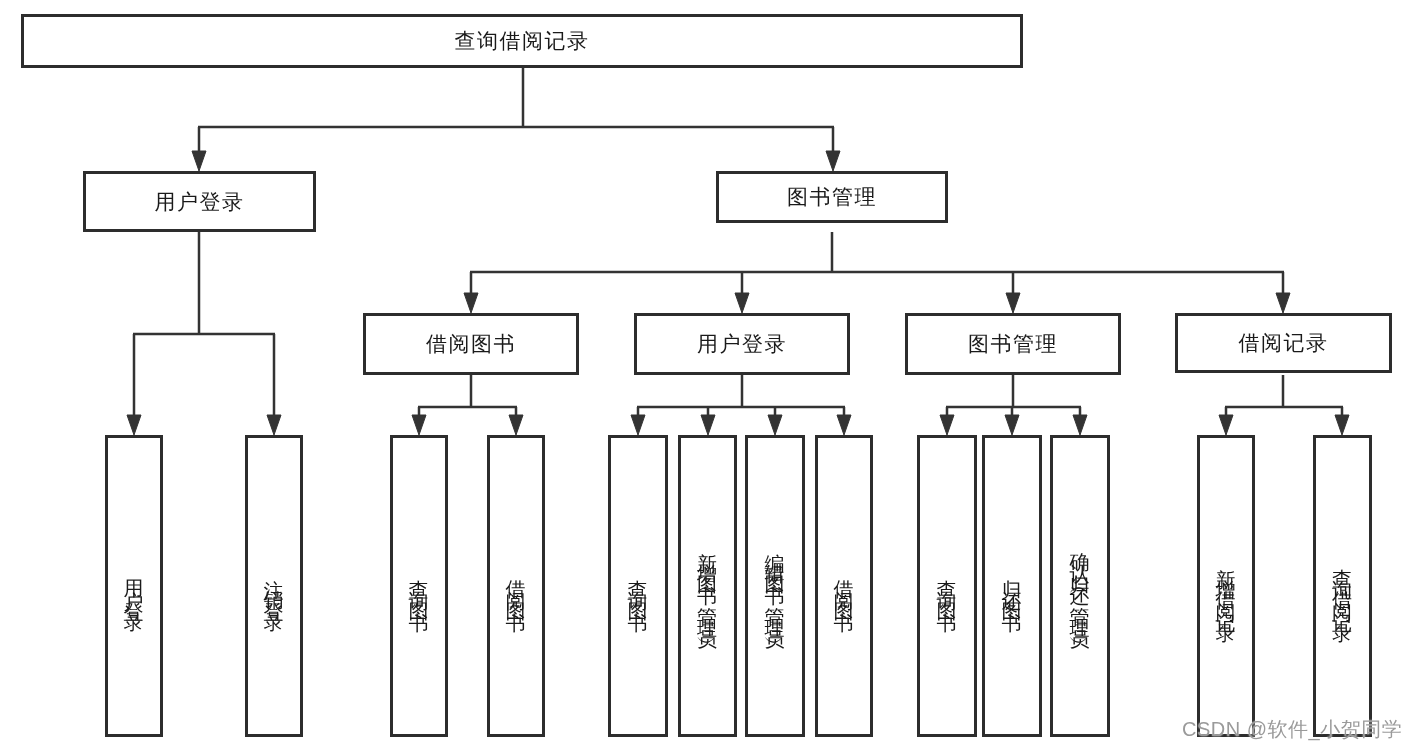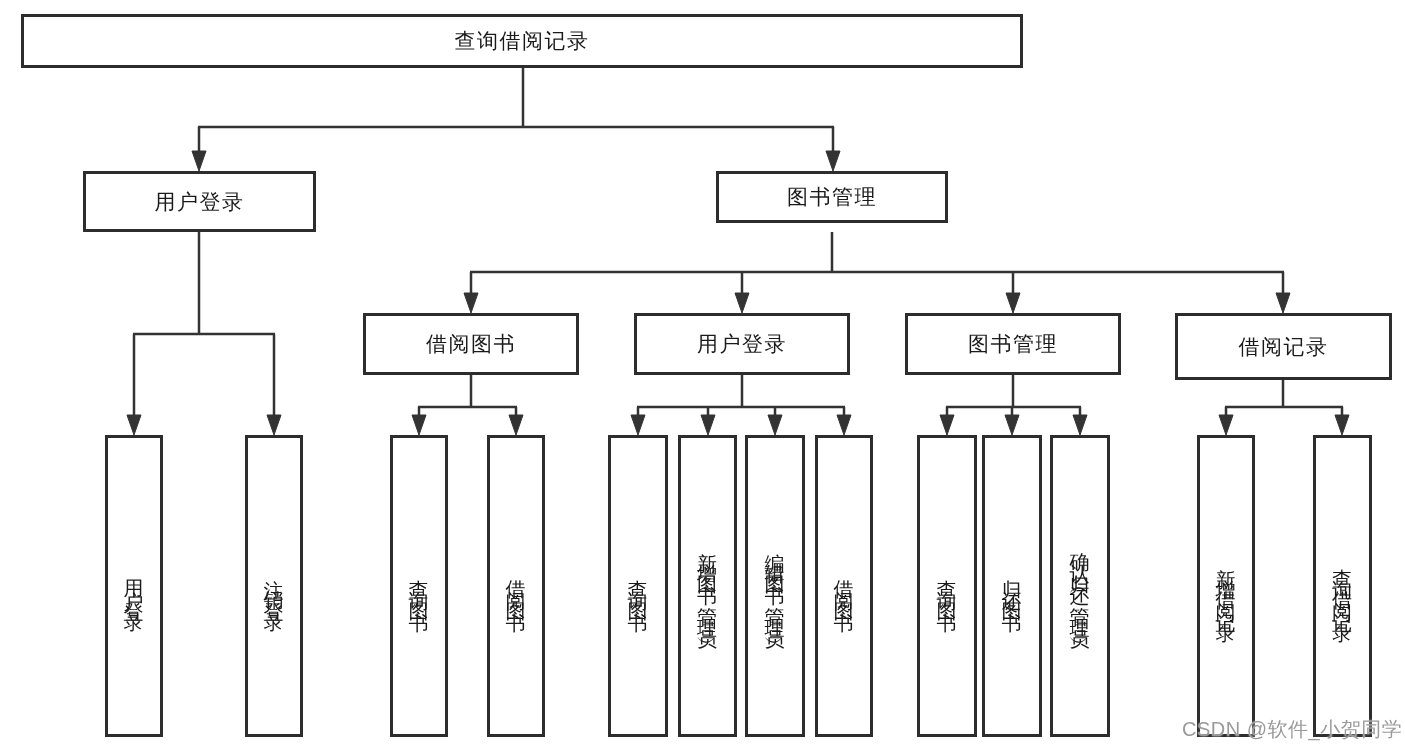--- a/index.html
+++ b/index.html
@@ -106,21 +106,21 @@
 
   <div class="box" style="left:363px;top:313px;width:216px;height:62px">
     <span class="h-label">借阅图书</span>
   </div>
   <div class="box" style="left:634px;top:313px;width:216px;height:62px">
     <span class="h-label">用户登录</span>
   </div>
   <div class="box" style="left:905px;top:313px;width:216px;height:62px">
     <span class="h-label">图书管理</span>
   </div>
-  <div class="box" style="left:1175px;top:313px;width:217px;height:67px">
+  <div class="box" style="left:1175px;top:313px;width:217px;height:60px">
     <span class="h-label">借阅记录</span>
   </div>
 
   <div class="box" style="left:105px;top:435px;width:58px;height:302px">
     <span class="v-label">用户登录</span>
   </div>
   <div class="box" style="left:245px;top:435px;width:58px;height:302px">
     <span class="v-label">注销登录</span>
   </div>
 

